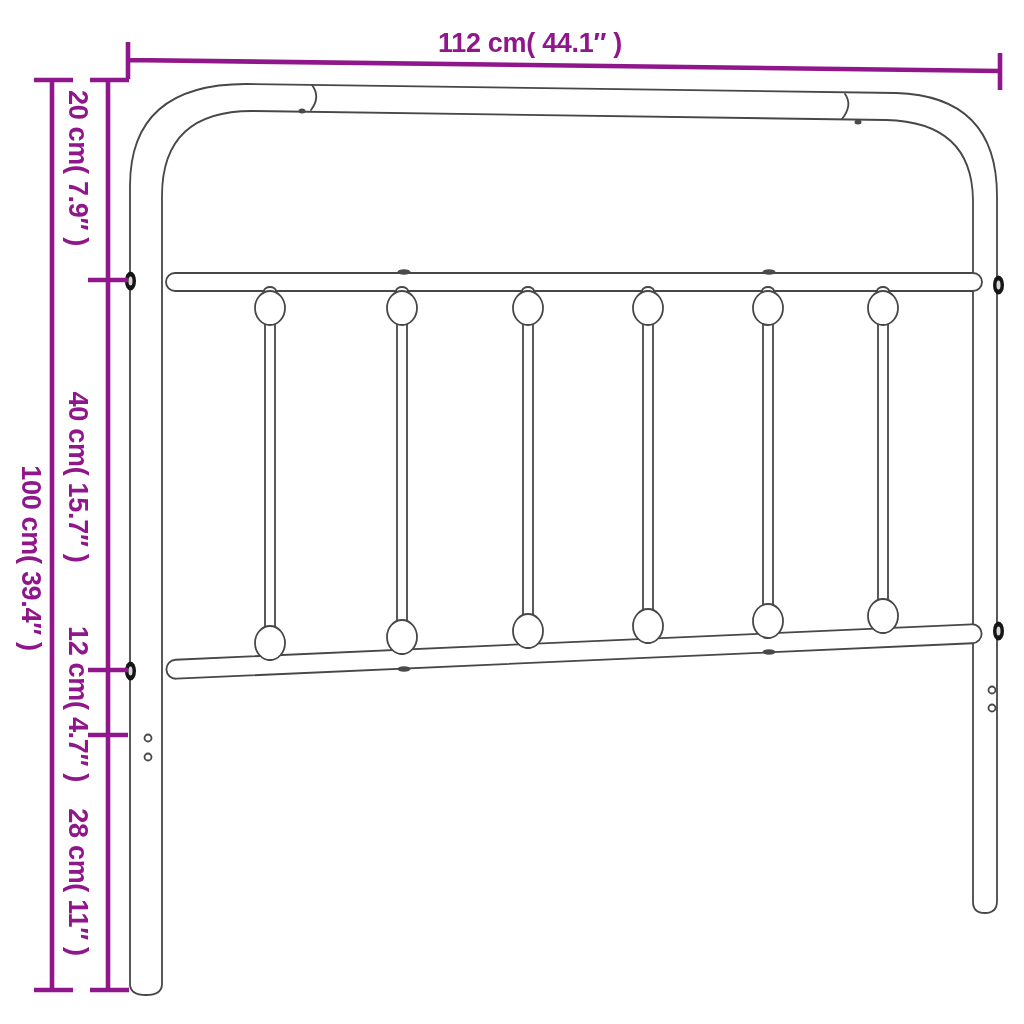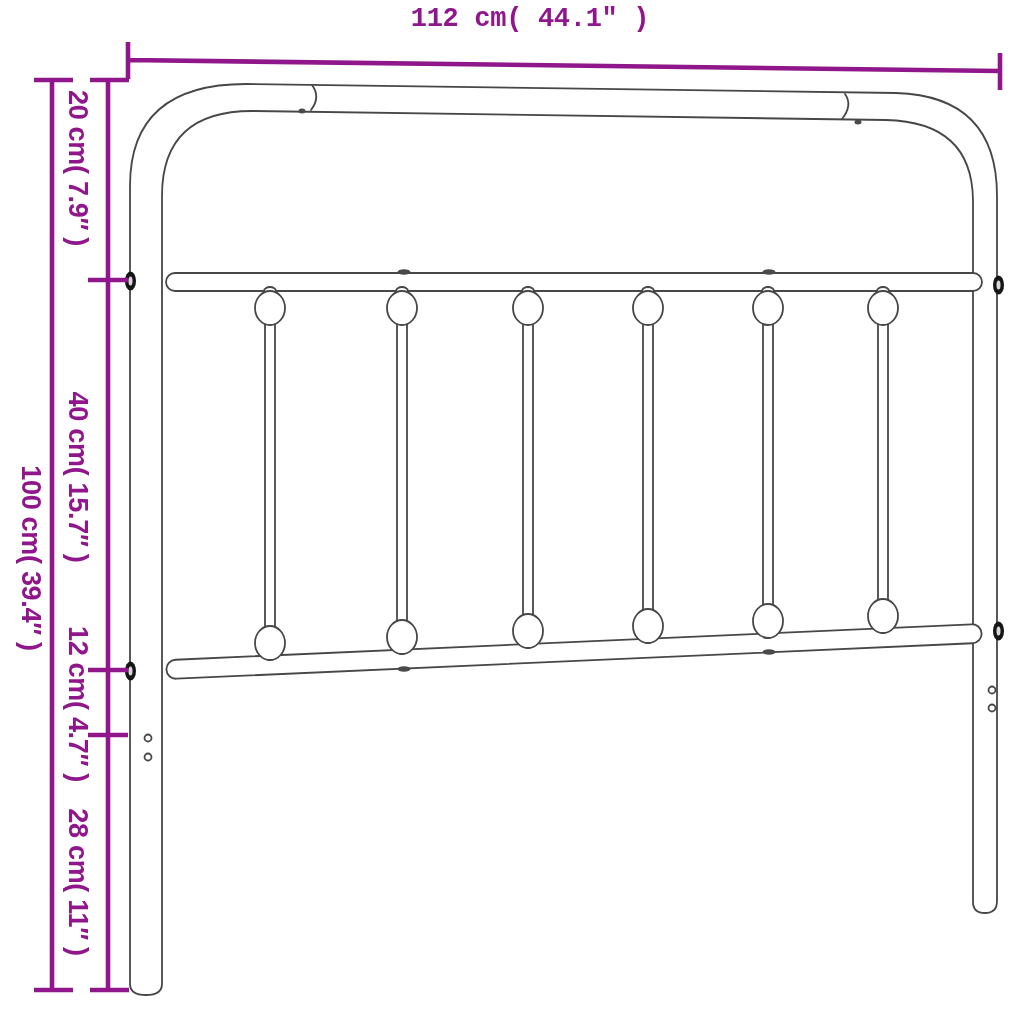--- a/index.html
+++ b/index.html
@@ -131,21 +131,21 @@
       <circle class="outline-fill" cx="992" cy="708" r="3.5"></circle>
     </g>
 
     <g class="dim">
       <path d="M128,60 L1000,71 M128,42 L128,79 M1000,53 L1000,90"></path>
       <path d="M52,80 V990 M34,80 H73 M34,990 H73"></path>
       <path d="M108,80 V990 M90,80 H129 M90,990 H129 M88,280 H128 M88,670 H128 M88,735 H128"></path>
     </g>
   </svg>
 
-  <div class="dim-label" style="left:530px;top:19px;font-family:Liberation Mono, monospace;">112 cm( 44.1″ )</div>
+  <div class="dim-label" style="left:530px;top:43px;">112 cm( 44.1″ )</div>
 
   <div class="dim-label rot" style="left:77px;top:168px;">20 cm( 7.9″ )</div>
 
   <div class="dim-label rot" style="left:77px;top:477px;">40 cm( 15.7″ )</div>
 
   <div class="dim-label rot" style="left:30px;top:558px;">100 cm( 39.4″ )</div>
 
   <div class="dim-label rot" style="left:77px;top:704px;">12 cm( 4.7″ )</div>
 
   <div class="dim-label rot" style="left:77px;top:882px;">28 cm( 11″ )</div>

